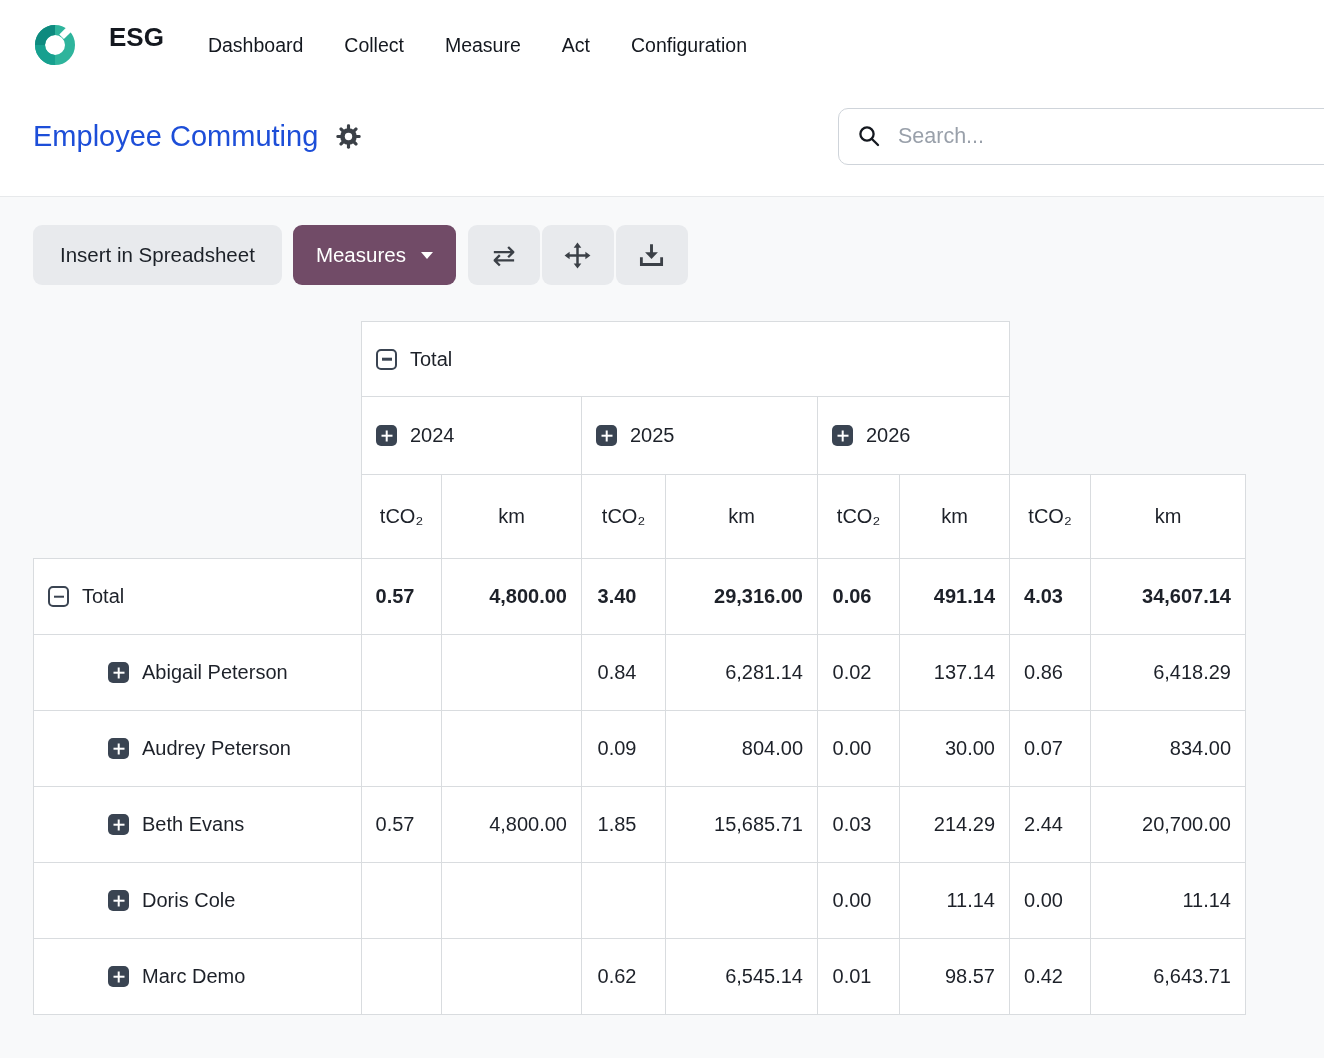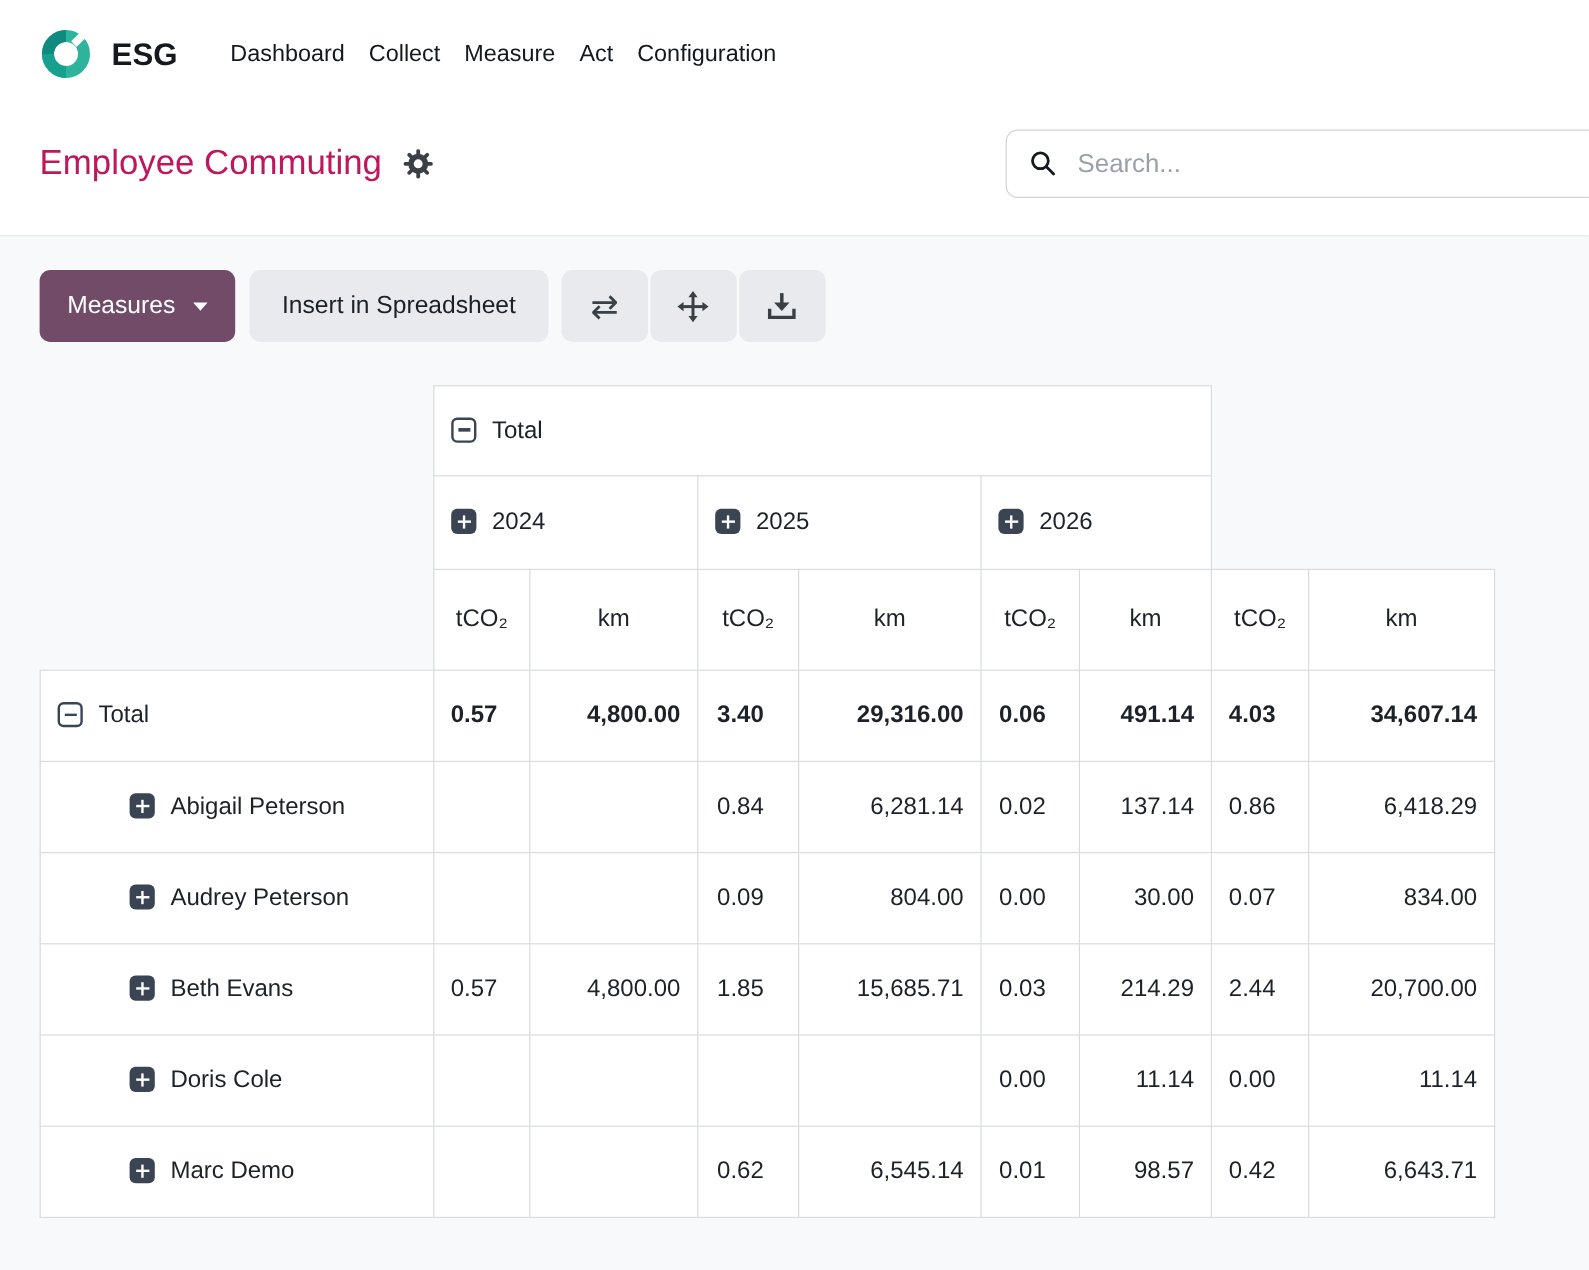--- a/index.html
+++ b/index.html
@@ -7,31 +7,31 @@
   body {
     width: 1324px; height: 1058px; overflow: hidden;
     background: #f8f9fa;
     font-family: "Liberation Sans", sans-serif;
     color: #14181f;
   }
 
   
   .topblock { background: #fff; }
   .nav { height: 90px; display: flex; align-items: center; padding: 0 32px; }
-  .brand { display: flex; align-items: center; gap: 15px; margin-right: 44px; cursor: pointer; }
+  .brand { display: flex; gap: 31px; margin-right: 44px; cursor: pointer; }
   .brand-text { font-size: 26px; font-weight: 700; color: #14181f; }
-  .menu { display: flex; gap: 20px; align-items: center; }
+  .menu { display: flex; gap: 41px; align-items: center; }
   .menu a { font-size: 19.5px; color: #14181f; text-decoration: none; cursor: pointer; }
 
   .header-row {
     height: 107px; display: flex; align-items: center; justify-content: space-between;
     padding: 0 0 14px 33px; border-bottom: 1px solid #e7e9eb; background: #fff;
   }
   .title-wrap { display: flex; align-items: center; gap: 17px; }
-  h1 { margin: 0; font-size: 29px; font-weight: 500; color: #be185d; }
+  h1 { margin: 0; font-size: 29px; font-weight: 500; color: #1d4ed8; }
   .gear-btn { background: none; border: none; padding: 0; cursor: pointer; display: flex; align-items: center; }
 
   .search-box {
     width: 500px; height: 57px; flex: none; margin-right: -14px;
     border: 1px solid #cfd4da; border-radius: 10px; background: #fff;
     display: flex; align-items: center; gap: 15px; padding: 0 18px;
   }
   .search-box input {
     border: none; outline: none; background: transparent; width: 100%;
     font-family: inherit; font-size: 21.5px; color: #1d4ed8;
@@ -143,26 +143,26 @@
           <line x1="15.2" y1="15.2" x2="21" y2="21"></line>
         </svg>
       </span>
       <input type="text" placeholder="Search..." style="">
     </div>
   </div>
 </div>
 
 <main>
   <div class="toolbar">
+    <button class="btn btn-insert">
+      <span>Insert in Spreadsheet</span>
+    </button>
     <button class="btn btn-measures">
       <span>Measures</span>
       <span class="caret-down"></span>
-    </button>
-    <button class="btn btn-insert">
-      <span>Insert in Spreadsheet</span>
     </button>
     <div class="icon-group">
       <button class="btn icon-btn">
         <span>⇄</span>
       </button>
       <button class="btn icon-btn">
         <span style="display:flex;">
           <svg width="27" height="27" viewBox="0 0 24 24" fill="#3b4047">
             <path d="M12 0.5 L15.4 5 H8.6 Z"></path>
             <path d="M12 23.5 L8.6 19 H15.4 Z"></path>

